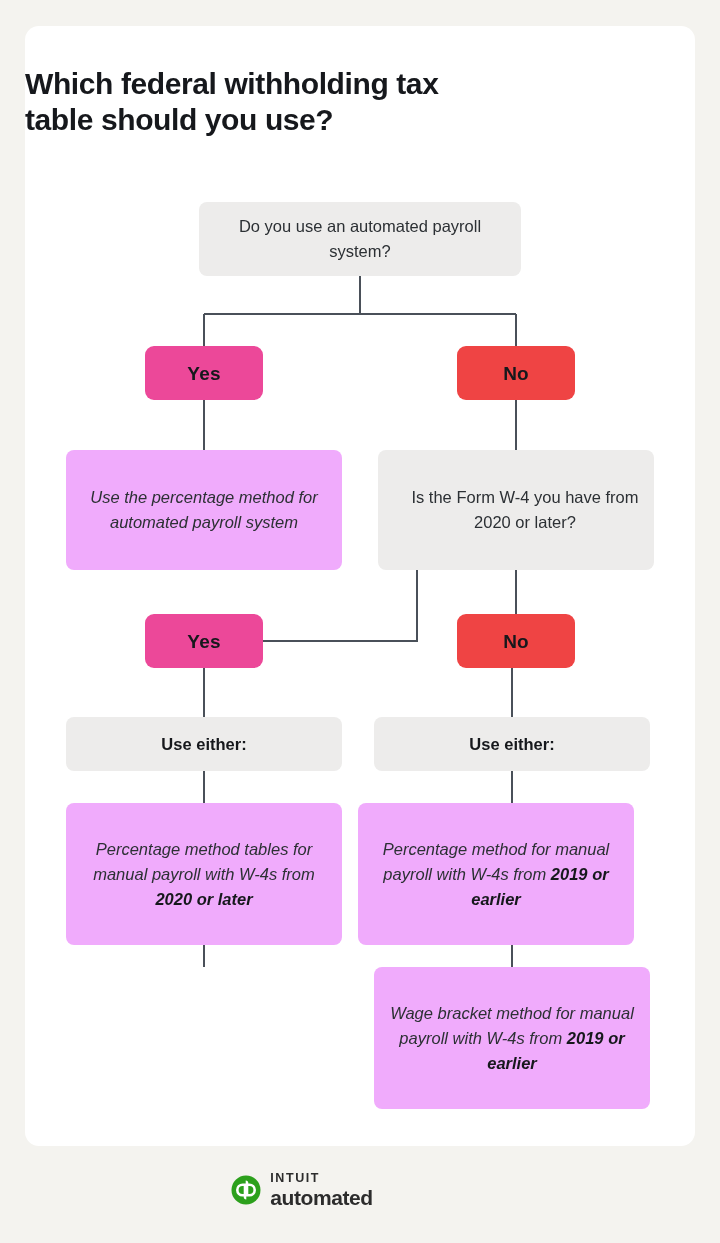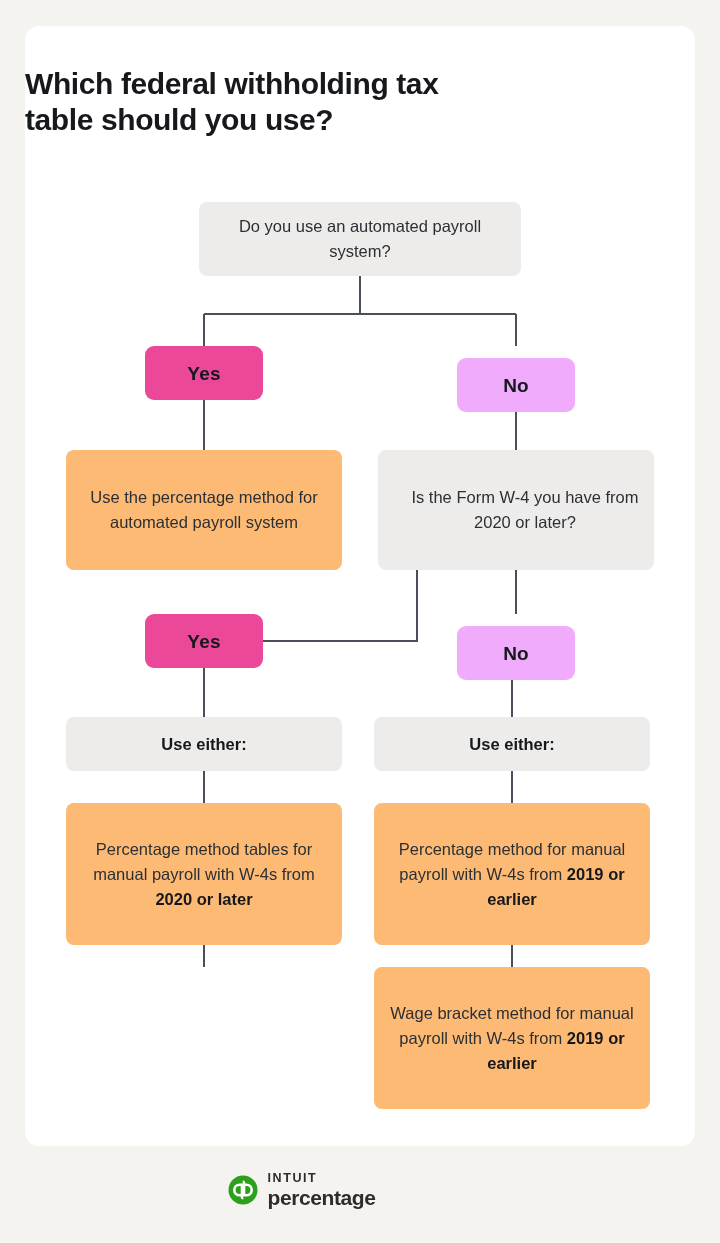--- a/index.html
+++ b/index.html
@@ -75,23 +75,23 @@
     text-align: center;
     border-radius: 8px;
     color: #2c3034;
     font-size: 16.5px;
     line-height: 25px;
     padding: 6px 14px;
   }
   .node .txt { display: block; width: 100%; }
 
   .node.grey  { background: #edeceb; justify-content: center; }
-  .node.blue  { background: #fdba74; }
+  .node.blue  { background: #f0abfc; font-style: italic; }
   .node.green { background: #ec4899; }
-  .node.orange{ background: #f0abfc; margin-top: 12px; }
+  .node.orange{ background: #ef4444; }
 
   .node.answer {
     font-size: 19px;
     font-weight: bold;
     color: #16181c;
     letter-spacing: 0.2px;
     border-radius: 9px;
   }
   .node.useeither {
     font-size: 16.5px;
@@ -104,21 +104,21 @@
   #node-q1        { left: 199px; top: 202px; width: 322px; height: 74px; }
   #node-yes1      { left: 145px; top: 346px; width: 118px; height: 54px; }
   #node-no1       { left: 457px; top: 346px; width: 118px; height: 54px; }
   #node-result-automated { left: 66px; top: 450px; width: 276px; height: 120px; }
   #node-q2        { left: 378px; top: 450px; width: 276px; height: 120px; padding-left: 32px; }
   #node-yes2      { left: 145px; top: 614px; width: 118px; height: 54px; }
   #node-no2       { left: 457px; top: 614px; width: 118px; height: 54px; }
   #node-useeither-left  { left: 66px; top: 717px; width: 276px; height: 54px; }
   #node-useeither-right { left: 374px; top: 717px; width: 276px; height: 54px; }
   #node-pct-left  { left: 66px; top: 803px; width: 276px; height: 142px; }
-  #node-pct-right { left: 374px; top: 803px; width: 276px; height: 142px; }
+  #node-pct-right { left: 358px; top: 803px; width: 276px; height: 142px; }
   #node-wb-left   { left: 66px; top: 967px; width: 276px; height: 142px; }
   #node-wb-right  { left: 374px; top: 967px; width: 276px; height: 142px; }
 
   
   .logo {
     position: absolute;
     left: 0;
     top: 1172px;
     width: 604px;
     display: flex;
@@ -238,17 +238,17 @@
   </div>
 
   <div class="logo">
     <svg class="logo-mark" width="30" height="30" viewBox="0 0 30 30" xmlns="http://www.w3.org/2000/svg">
       <circle cx="15" cy="15" r="14.5" fill="#2ca01c"></circle>
       <path d="M11.6,8.4 a6.6,6.6 0 1,0 0,13.2 h1.1 v-2.6 h-1.1 a4,4 0 1,1 0,-8 h1.1 v10.8 a2.6,2.6 0 0,0 2.6,2.6 V8.4 Z" fill="#ffffff"></path>
       <path d="M18.4,21.6 a6.6,6.6 0 1,0 0,-13.2 h-1.1 v2.6 h1.1 a4,4 0 1,1 0,8 h-1.1 V8.2 a2.6,2.6 0 0,0 -2.6,-2.6 v16 Z" fill="#ffffff"></path>
     </svg>
     <span class="logo-words">
       <span class="logo-intuit">INTUIT</span>
-      <span class="logo-quickbooks">percentage</span>
+      <span class="logo-quickbooks">automated</span>
     </span>
   </div>
 
 </div>
 
 </body></html>

